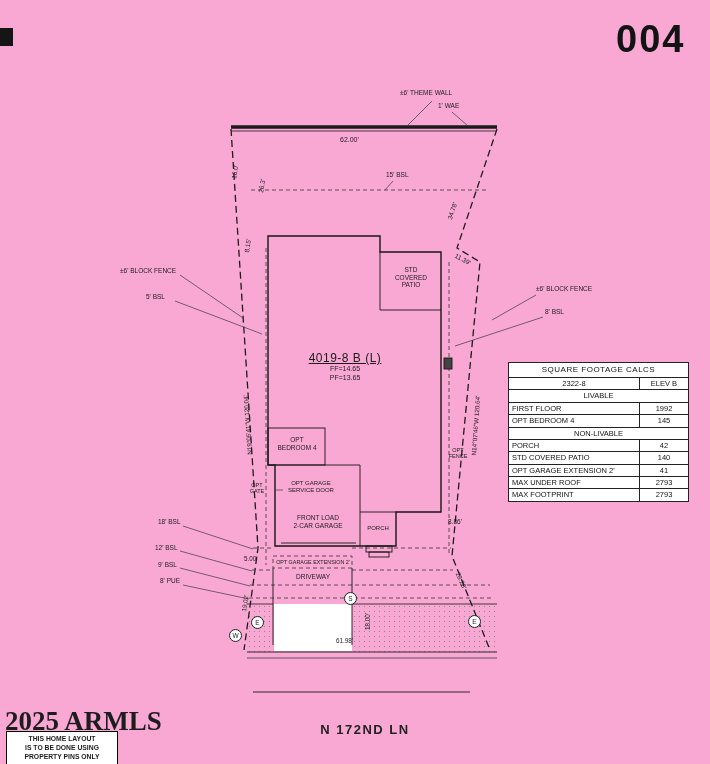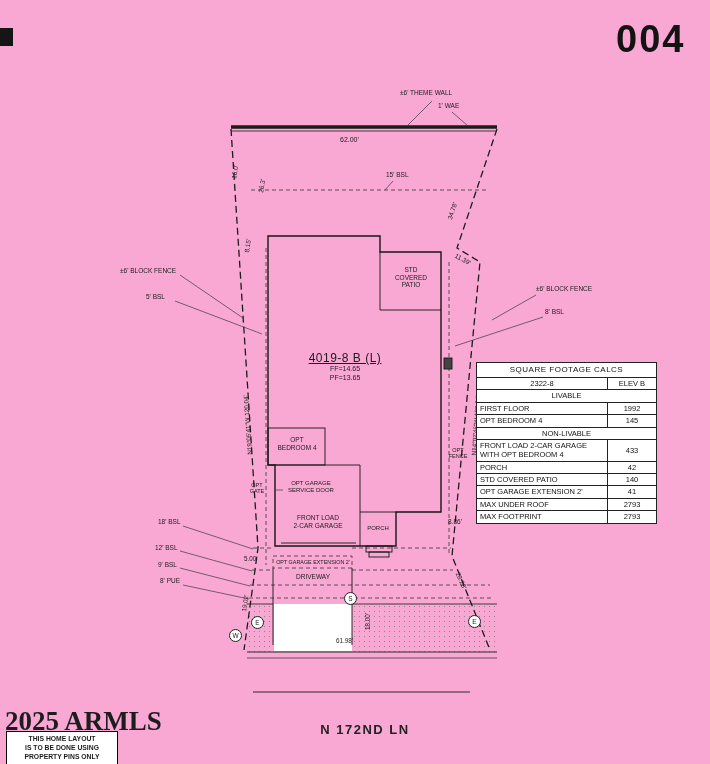--- a/index.html
+++ b/index.html
@@ -14,21 +14,21 @@
   .pagenum{font-size:38px;font-weight:700;letter-spacing:2px;color:#131313;}
   .stipple{position:absolute;z-index:1;
            background-image:radial-gradient(#8a8a8a 0.7px, transparent 1px);
            background-size:5px 5px;}
   .driveway-mask{position:absolute;z-index:2;background:#ffffff;}
   .util{position:absolute;z-index:5;width:11px;height:11px;border:1px solid #222;
         border-radius:50%;background:#fff;font-size:6.5px;display:flex;
         align-items:center;justify-content:center;}
   .blackbox{position:absolute;z-index:5;background:#151515;}
   
-  .sqft{position:absolute;left:476px;top:362px;z-index:5;}
+  .sqft{position:absolute;left:508px;top:362px;z-index:5;}
   .sqft table{border-collapse:collapse;width:181px;font-size:7.5px;
               font-family:"Liberation Sans",sans-serif;color:#111;background:#fff;}
   .sqft td{border:1px solid #222;padding:1px 3px;line-height:1.25;}
   .sqft .c{text-align:center;}
   .sqft .v{text-align:center;width:42px;}
   .sqft .t-title td{text-align:center;font-size:8px;letter-spacing:0.5px;padding:2px 0;}
   .sqft .sec td{text-align:center;}
   
   .watermark{position:absolute;z-index:7;font-weight:700;font-size:27px;
              color:#1d1d1f;letter-spacing:0px;font-family:"Liberation Serif",serif;text-align:center;}
@@ -212,24 +212,20 @@
         <td class="v">1992</td>
       </tr>
       <tr>
         <td>OPT BEDROOM 4</td>
         <td class="v">145</td>
       </tr>
       <tr class="sec">
         <td colspan="2">NON-LIVABLE</td>
       </tr>
       <tr>
-        <td>FRONT LOAD 2-CAR GARAGE WITH OPT BEDROOM 4</td>
-        <td class="v">433</td>
-      </tr>
-      <tr>
         <td>PORCH</td>
         <td class="v">42</td>
       </tr>
       <tr>
         <td>STD COVERED PATIO</td>
         <td class="v">140</td>
       </tr>
       <tr>
         <td>OPT GARAGE EXTENSION 2'</td>
         <td class="v">41</td>

